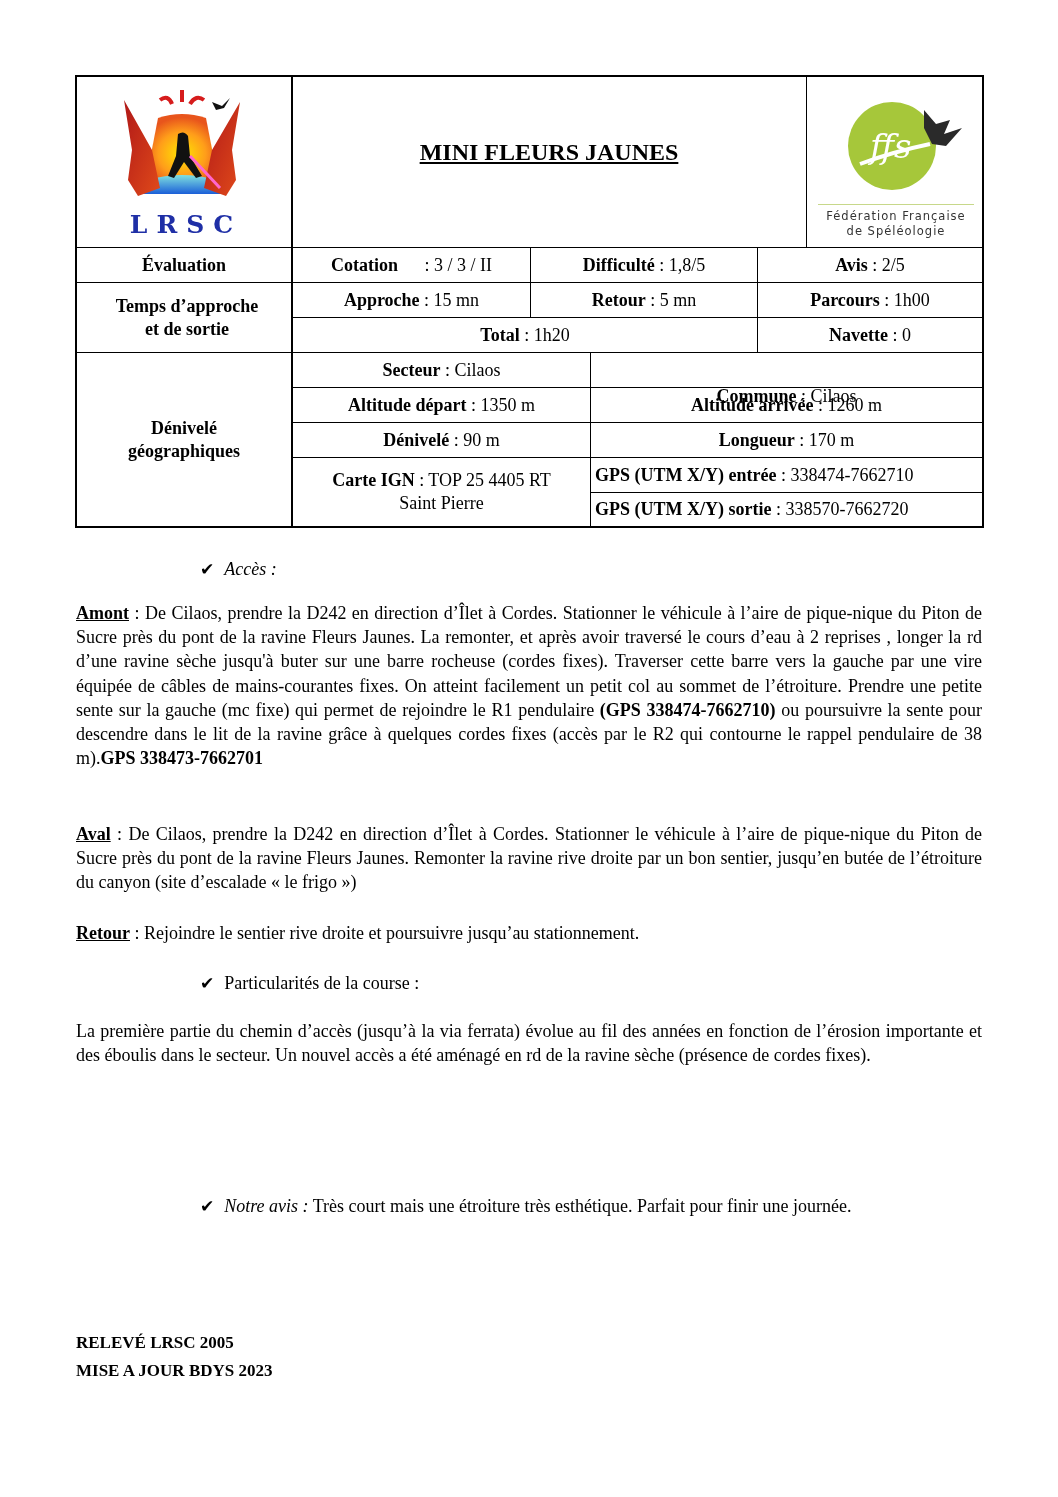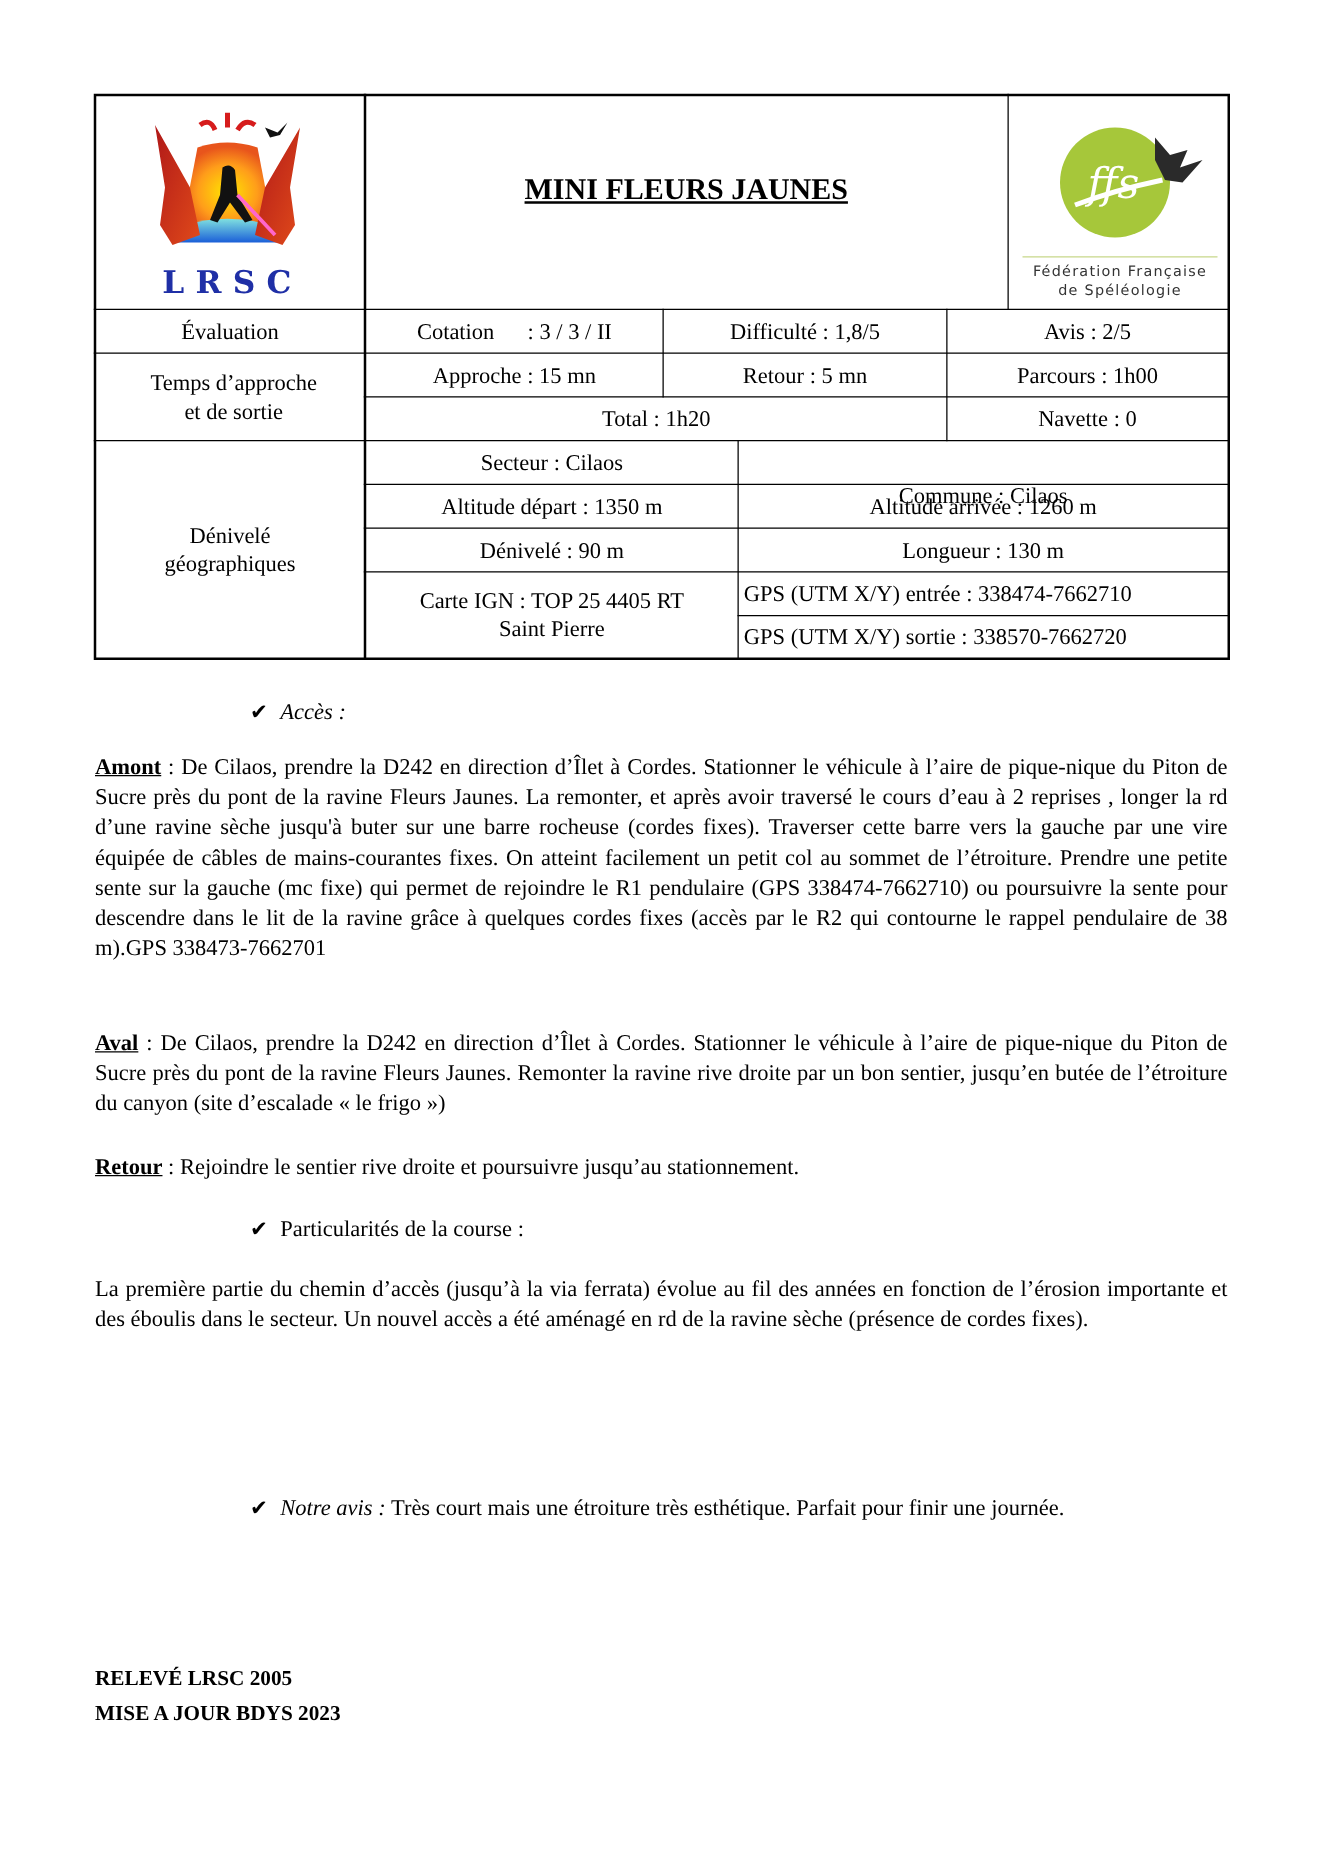--- a/index.html
+++ b/index.html
@@ -2,21 +2,21 @@
 <html><head>
 <meta charset="utf-8">
 <style>
   html, body { margin:0; padding:0; background:#ffffff; }
   body { width:1058px; height:1497px; position:relative; font-family:"Liberation Serif", serif; color:#000; overflow:hidden; }
   .abs { position:absolute; }
   .tbl { position:absolute; left:75px; top:75px; width:909px; height:453px; border:2px solid #000; box-sizing:border-box; }
   .cell { position:absolute; box-sizing:border-box; display:flex; align-items:center; justify-content:center; text-align:center; font-size:18px; line-height:23px; }
   .hl { position:absolute; height:1px; background:#000; }
   .vl { position:absolute; width:1px; background:#000; }
-  .b { font-weight:normal; }
+  .b { font-weight:bold; }
   .title { font-size:24px; font-weight:bold; text-decoration:underline; letter-spacing:0px; }
   .para { position:absolute; left:76px; width:906px; font-size:18px; line-height:24.2px; text-align:justify; }
   .u { text-decoration:underline; font-weight:bold; }
   .check { font-family:"DejaVu Sans", sans-serif; font-size:17px; margin-right:10px; }
   .bi { font-weight:normal; font-style:italic; }
   .foot { position:absolute; left:76px; font-size:17px; font-weight:bold; line-height:24px; }
   .ffs-text { font-family:"DejaVu Sans", sans-serif; font-size:11.5px; color:#333; letter-spacing:1px; text-align:center; line-height:15px; }
 </style>
 </head>
 <body>
@@ -141,21 +141,21 @@
 <div class="cell" style="left:591px; top:388px; width:391px; height:34px;">
   <span class="b">Altitude arrivée</span>
     <span style="white-space:pre;"> : 1260 m</span>
 </div>
 <div class="cell" style="left:293px; top:423px; width:297px; height:34px;">
   <span class="b">Dénivelé</span>
     <span style="white-space:pre;"> : 90 m</span>
 </div>
 <div class="cell" style="left:591px; top:423px; width:391px; height:34px;">
   <span class="b">Longueur</span>
-    <span style="white-space:pre;"> : 130 m</span>
+    <span style="white-space:pre;"> : 170 m</span>
 </div>
 <div class="cell" style="left:293px; top:458px; width:297px; height:68px; flex-direction:column;">
   <div><span class="b">Carte IGN</span><span style="white-space:pre;"> : TOP 25 4405 RT</span></div>
   <div>Saint Pierre</div>
 </div>
 <div class="cell" style="left:591px; top:458px; width:391px; height:34px; justify-content:flex-start; padding-left:4px;">
   <span class="b">GPS (UTM X/Y) entrée</span>
     <span style="white-space:pre;"> : 338474-7662710</span>
 </div>
 <div class="cell" style="left:591px; top:493px; width:391px; height:33px; justify-content:flex-start; padding-left:4px;">

